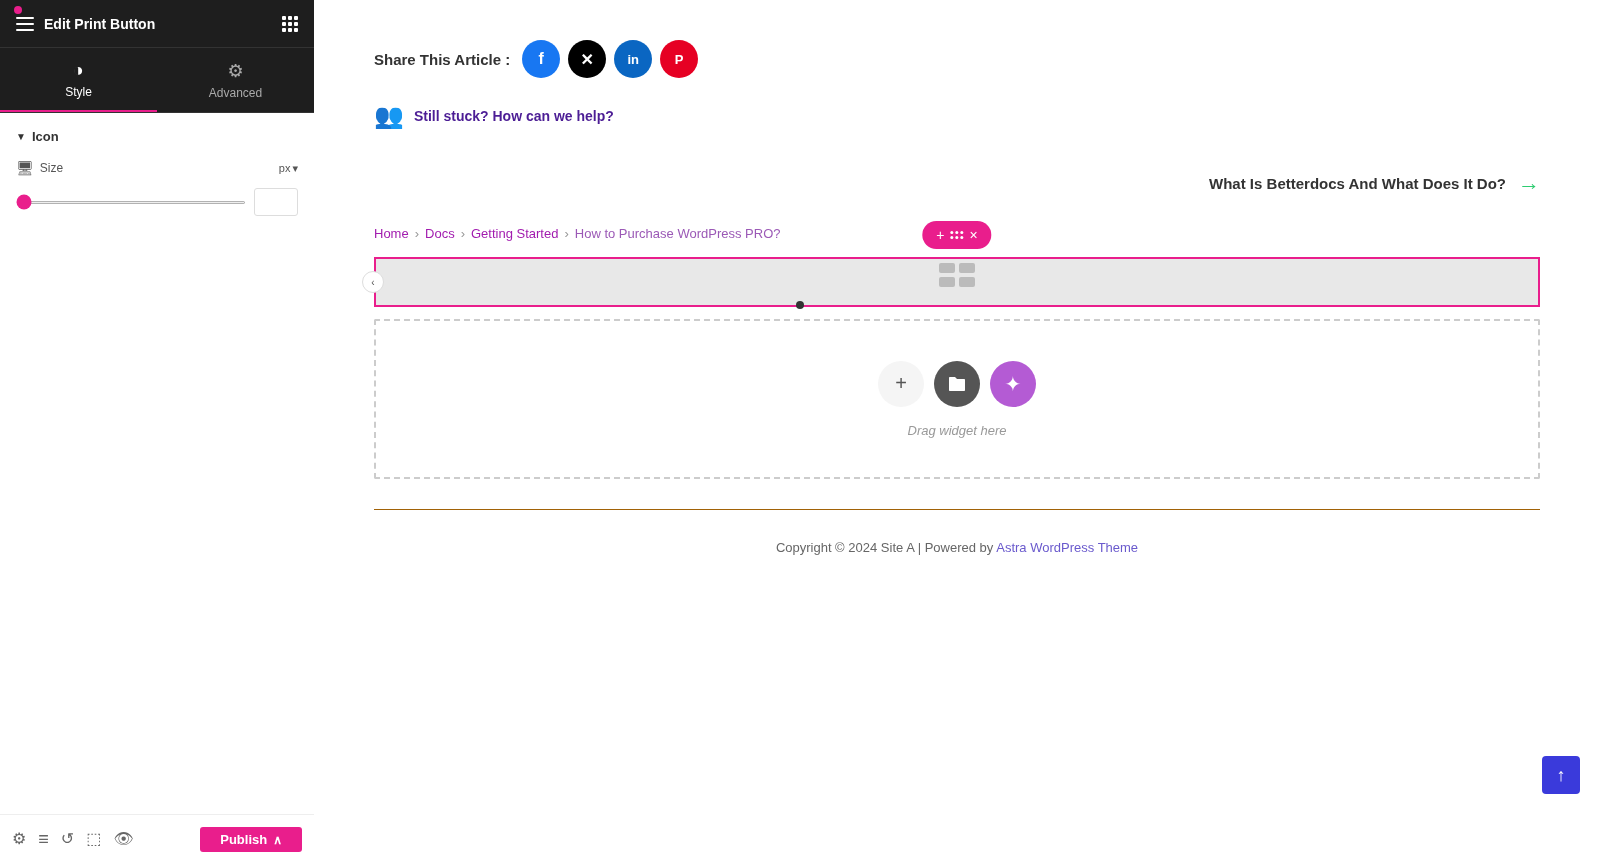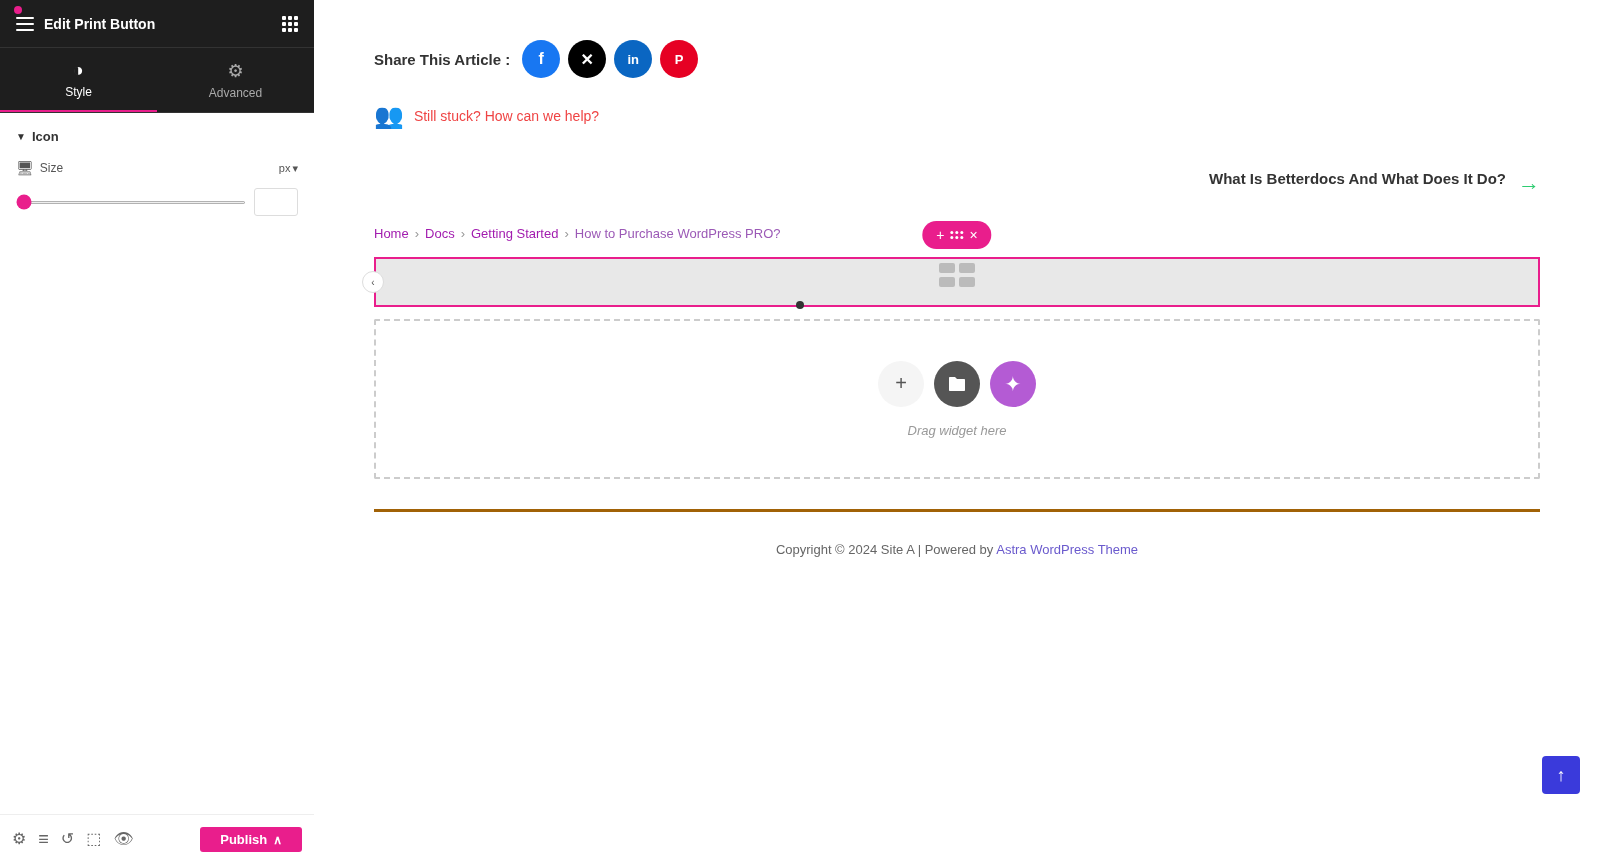--- a/index.html
+++ b/index.html
@@ -272,27 +272,28 @@
       align-items: center;
       gap: 10px;
       margin-bottom: 40px;
     }
     .still-stuck-icon {
       font-size: 24px;
       color: #999;
     }
     .still-stuck-text {
       font-size: 14px;
-      color: #ef4444;
+      color: #4c1d95;
+      font-weight: bold;
     }
 
     
     .next-article {
       display: flex;
-      align-items: flex-start;
+      align-items: center;
       justify-content: flex-end;
       gap: 12px;
       margin-bottom: 30px;
     }
     .next-article-title {
       font-size: 15px;
       font-weight: 600;
       color: #333;
     }
     .next-arrow {
@@ -413,21 +414,21 @@
       color: #999;
       font-style: italic;
     }
 
     
     .page-footer {
       text-align: center;
       padding: 30px 0 20px;
       font-size: 13px;
       color: #666;
-      border-top: 3px solid #a16207;
+      border-top: 1px solid #a16207;
       margin-top: 20px;
     }
     .footer-link {
       color: #6a5acd;
       text-decoration: none;
     }
 
     .scroll-top-btn {
       position: fixed;
       bottom: 70px;

